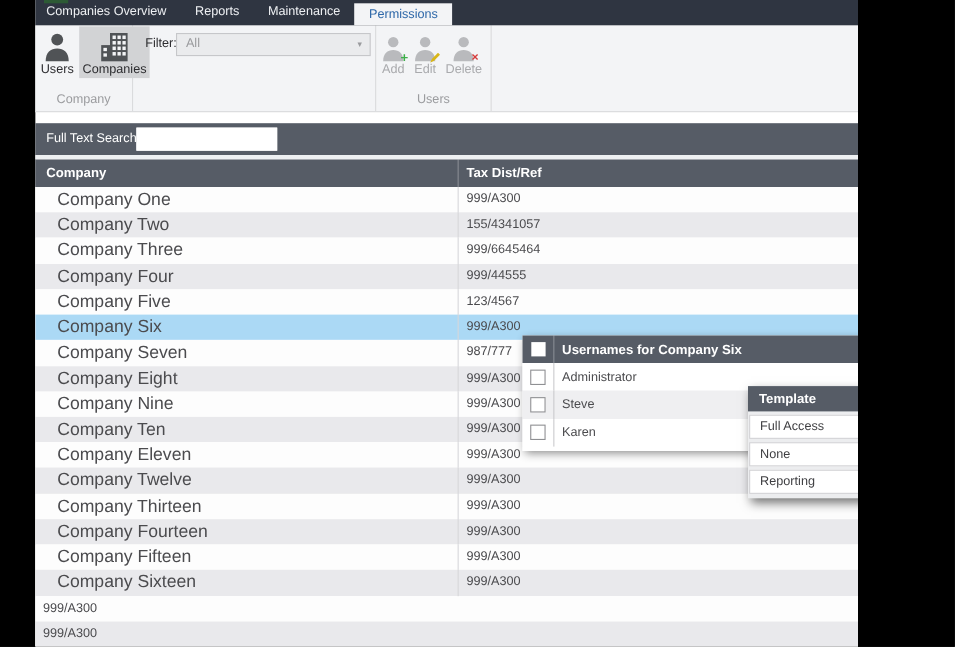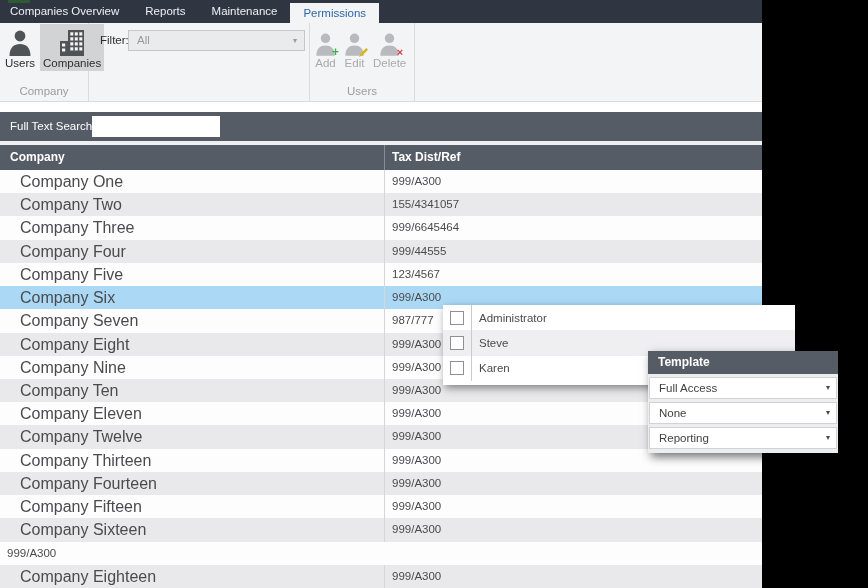--- a/index.html
+++ b/index.html
@@ -1,16 +1,16 @@
 <!DOCTYPE html>
 <html><head>
 <meta charset="utf-8">
 <style>
   html,body{margin:0;padding:0;background:#000;font-family:"Liberation Sans",sans-serif;}
-  .canvas{position:relative;width:868px;height:588px;background:#000;overflow:hidden;}
+  .canvas{position:relative;width:748px;height:588px;background:#000;overflow:hidden;margin-left:32px;}
   .app-window{position:absolute;left:0;top:0;width:762px;height:588px;background:#fff;}
   .sliver{position:absolute;left:8px;top:0;width:22px;height:3px;background:#2d5a35;z-index:6;}
 
   
   .tab-bar{position:absolute;left:0;top:0;width:100%;height:23px;background:#2f3541;display:flex;z-index:5;}
   .tab{color:#eef0f3;font-size:11.5px;line-height:23px;padding:0 13px;white-space:nowrap;cursor:default;}
   .tab:first-child{padding-left:10px;}
   .tab.active{background:#f3f4f6;color:#2d67a8;height:20px;line-height:20px;margin-top:3px;}
 
   
@@ -248,27 +248,32 @@
           <div class="cell-tax">999/A300</div>
         </div>
       <div class="grid-row">
           <div class="cell-company">Company Sixteen</div>
           <div class="cell-tax">999/A300</div>
         </div>
       <div class="grid-row">
           <div class="cell-tax">999/A300</div>
         </div>
       <div class="grid-row">
-          <div class="cell-company">Company Eighteen</div>
           <div class="cell-tax">999/A300</div>
         </div>
     </div>
   </div>
 
   <div class="u-popup">
+    <div class="u-header">
+      <span class="u-cbcol">
+          <span class="hcb"></span>
+        </span>
+      <span class="u-title">Usernames for Company Six</span>
+    </div>
     <div class="u-row">
       <span class="u-cbcol">
           <span class="cb"></span>
         </span>
       <span class="u-name">Administrator</span>
     </div>
     <div class="u-row alt">
       <span class="u-cbcol">
           <span class="cb"></span>
         </span>

